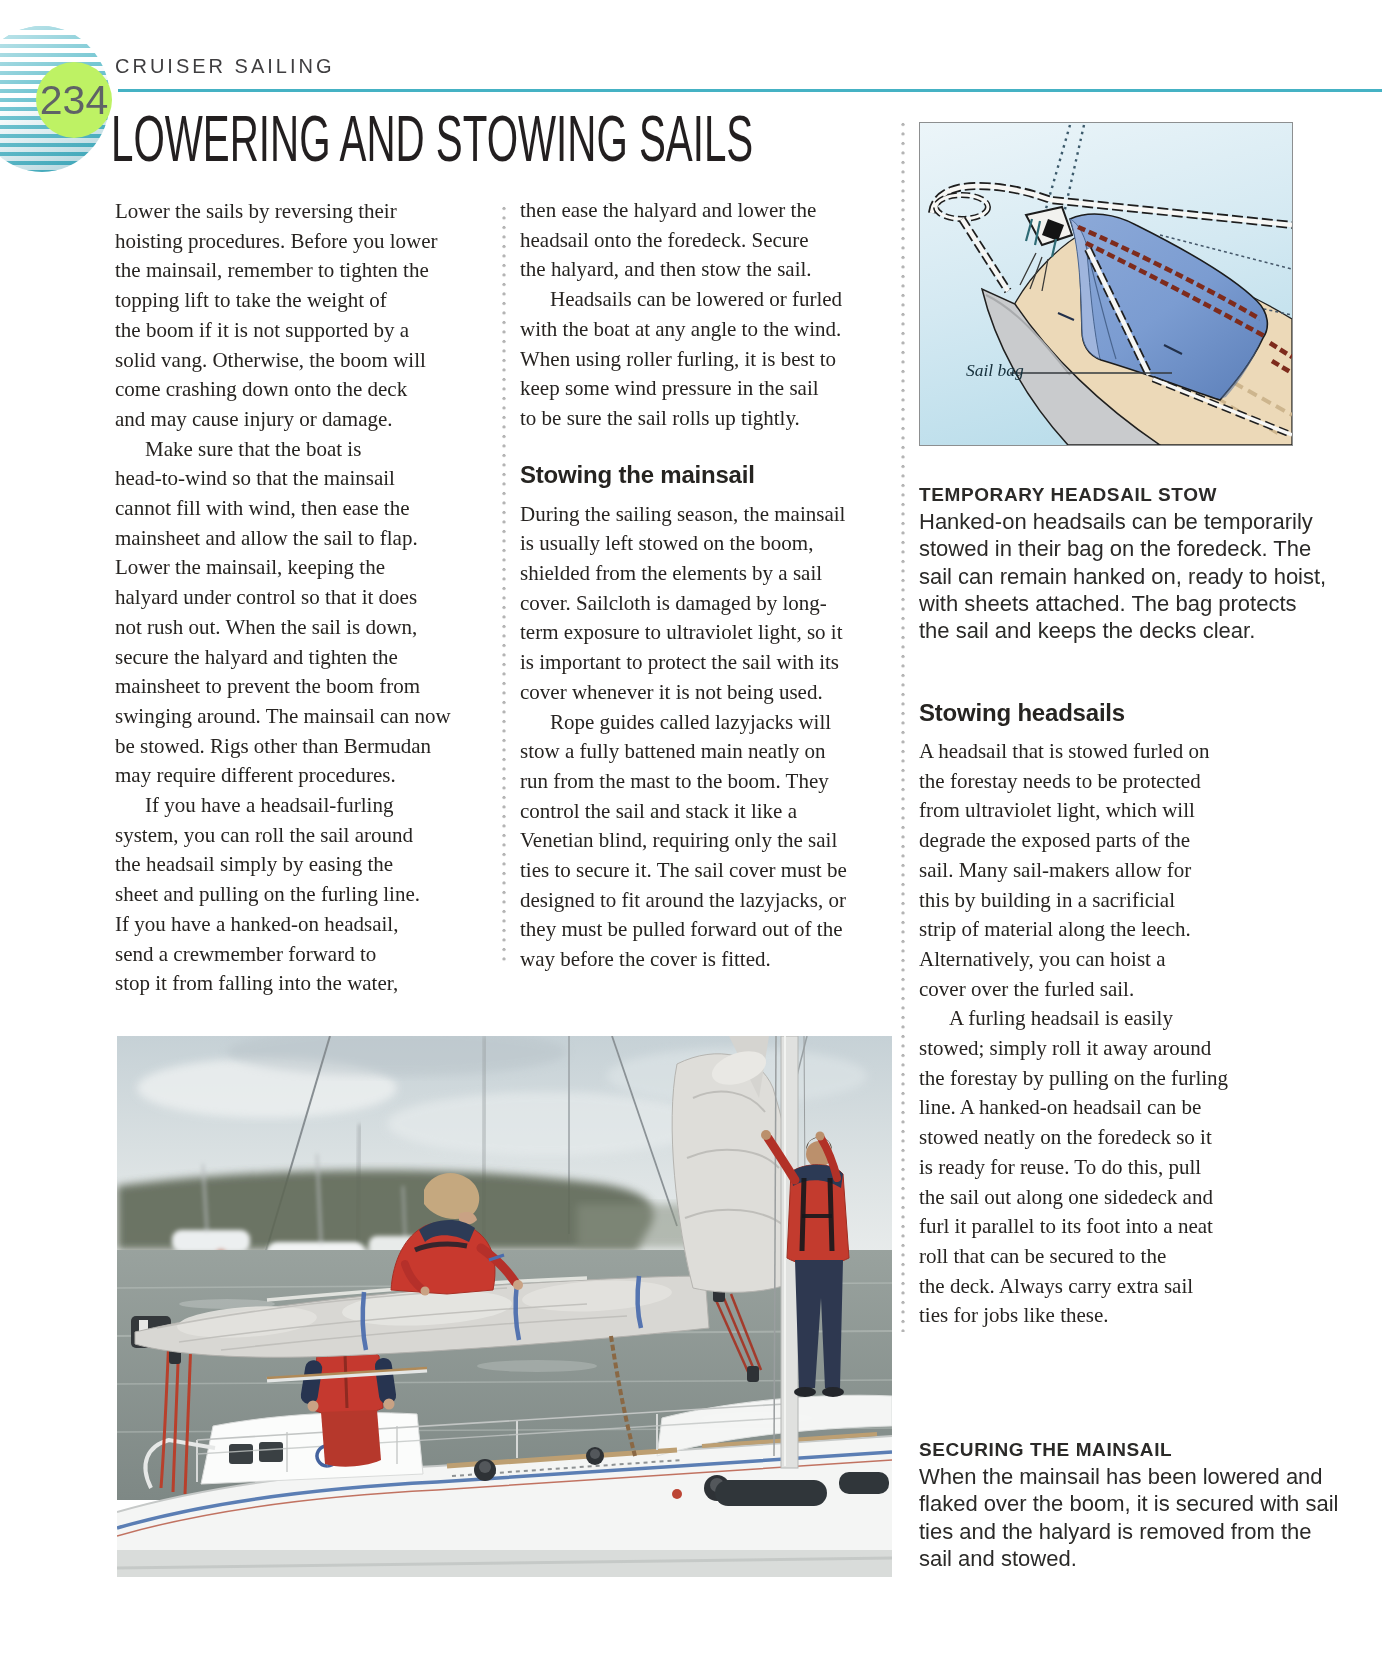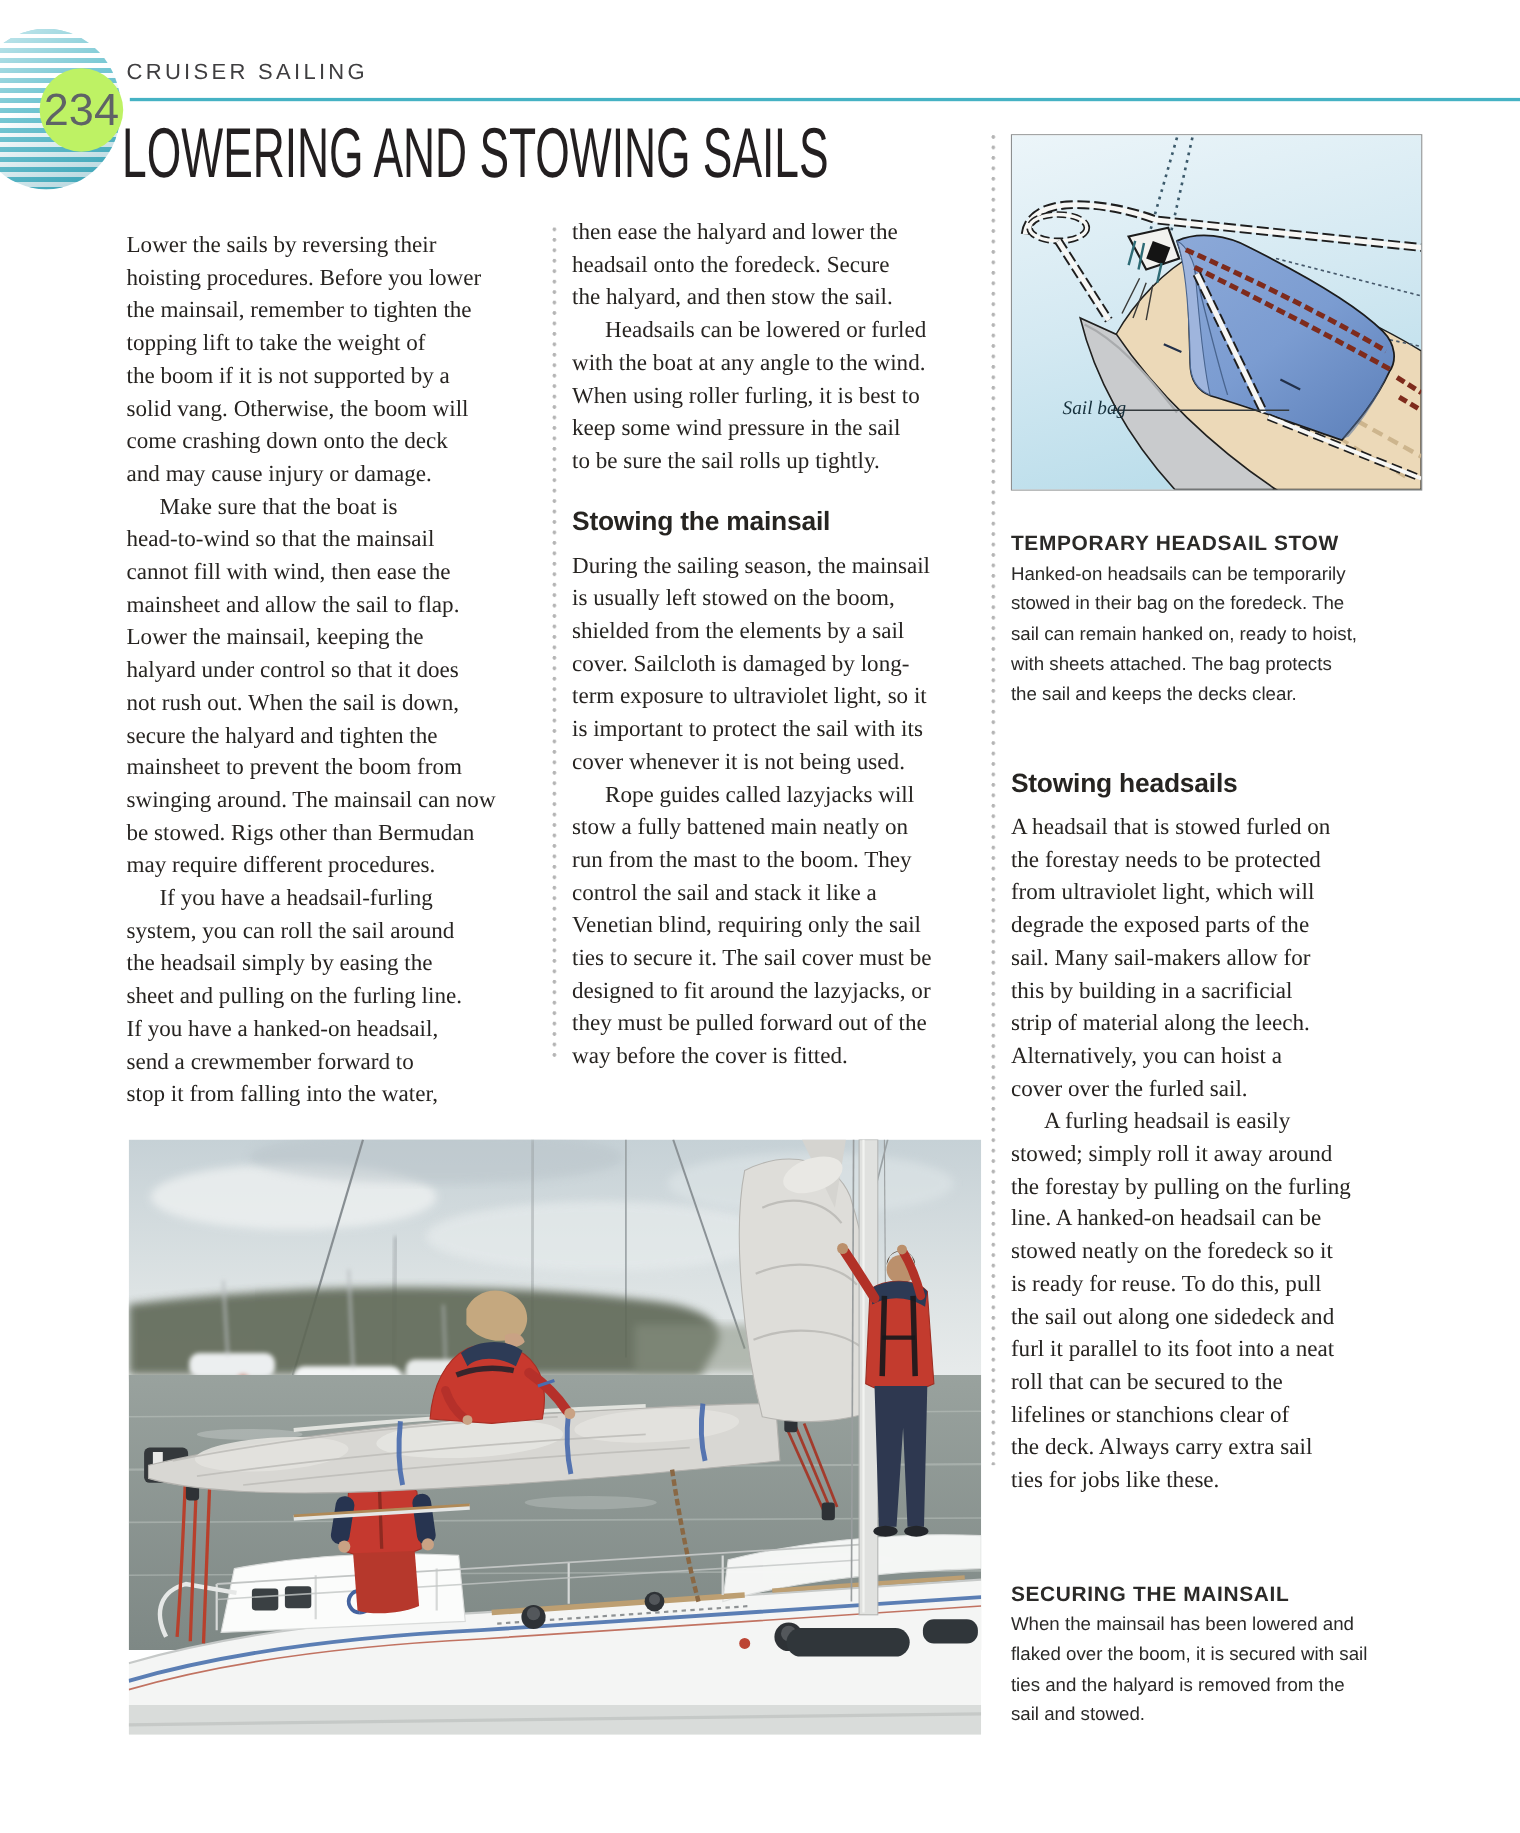--- a/index.html
+++ b/index.html
@@ -24,32 +24,32 @@
   .rule { position:absolute; left:118px; right:0; top:89px; height:3px; background:var(--accent-teal,#45b2c4); }
   .title { position:absolute; left:111px; top:104px; margin:0;
     font-family:"Liberation Sans", sans-serif; font-weight:400; font-size:64px; line-height:70px;
     color:var(--title-ink,#231f20); white-space:nowrap;
     transform:scaleX(.63); transform-origin:0 50%; letter-spacing:0; }
 
   
   .col { position:absolute; font-size:21px; line-height:29.7px; }
   .ln { white-space:nowrap; }
   .ln.ind { padding-left:30px; }
-  #col1 { left:115px; top:208px; width:385px; }
+  #col1 { left:115px; top:197px; width:385px; }
   #col2 { left:520px; top:196px; width:385px; }
   .h2 { font-family:"Liberation Sans", sans-serif; font-weight:700; font-size:24px; line-height:30px;
         color:#262421; margin:22px 0 10px 0; letter-spacing:-.2px; }
   #col2 .h2 { margin-top:26px; }
   #col3-heading { position:absolute; left:919px; top:698px; margin:0; }
   #col3-body { left:919px; top:737px; width:378px; }
 
   
   .cap { position:absolute; left:919px; width:384px; font-family:"Liberation Sans", sans-serif; color:#2b2a28; }
   .cap-title { font-weight:700; font-size:19px; line-height:26px; letter-spacing:.6px; color:#2b2a28; }
-  .cap .ln { font-size:17px; line-height:27.3px; }
+  .cap .ln { font-size:22px; line-height:27.3px; }
   #caption1 { top:482px; }
   #caption2 { top:1437px; }
 
   
   .divider { position:absolute; width:4px; background-repeat:repeat-y;
     background-image:radial-gradient(circle at 2px 2.5px, var(--divider-dot,#b4b4b4) 1.4px, rgba(0,0,0,0) 1.9px);
     background-size:4px 9.5px; }
   #divider1 { left:502px; top:206px; height:758px; }
   #divider2 { left:901px; top:122px; height:1210px; }
 
@@ -226,21 +226,20 @@
       <div class="ln">cover over the furled sail.</div>
       <div class="ln ind">A furling headsail is easily</div>
       <div class="ln">stowed; simply roll it away around</div>
       <div class="ln">the forestay by pulling on the furling</div>
       <div class="ln">line. A hanked-on headsail can be</div>
       <div class="ln">stowed neatly on the foredeck so it</div>
       <div class="ln">is ready for reuse. To do this, pull</div>
       <div class="ln">the sail out along one sidedeck and</div>
       <div class="ln">furl it parallel to its foot into a neat</div>
       <div class="ln">roll that can be secured to the</div>
-      <div class="ln">lifelines or stanchions clear of</div>
       <div class="ln">the deck. Always carry extra sail</div>
       <div class="ln">ties for jobs like these.</div>
     </div>
 
   <div class="cap" id="caption2">
     <div class="cap-title">SECURING THE MAINSAIL</div>
     <div>
         <div class="ln">When the mainsail has been lowered and</div>
         <div class="ln">flaked over the boom, it is secured with sail</div>
         <div class="ln">ties and the halyard is removed from the</div>

